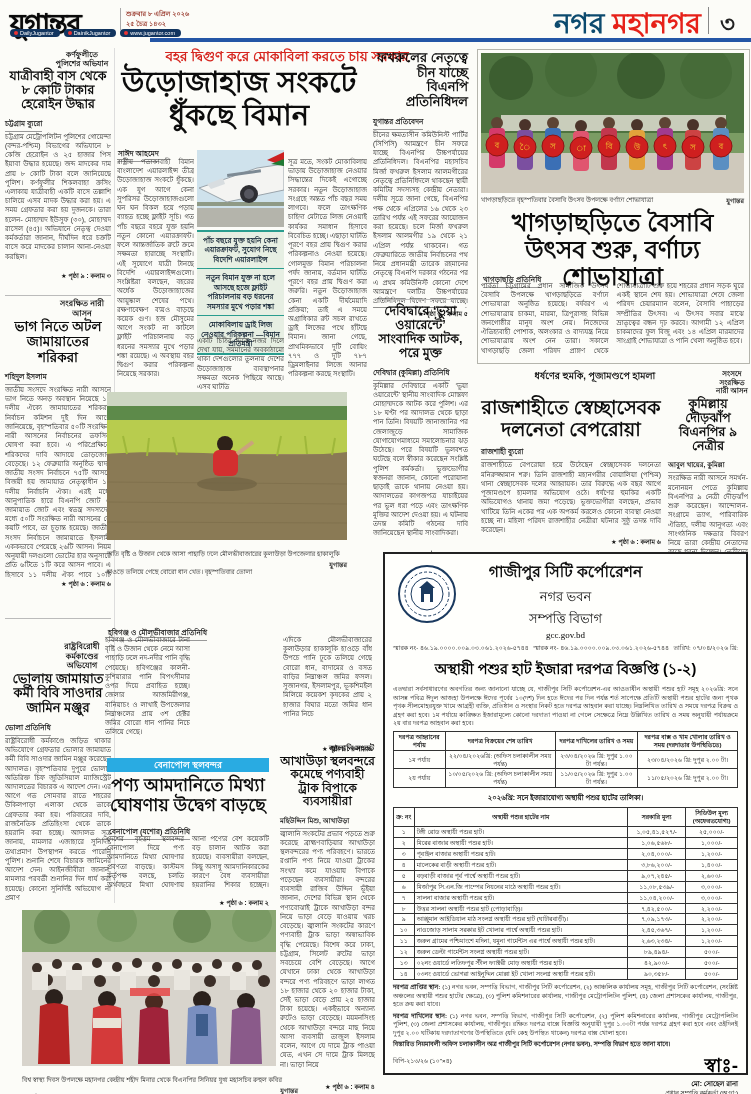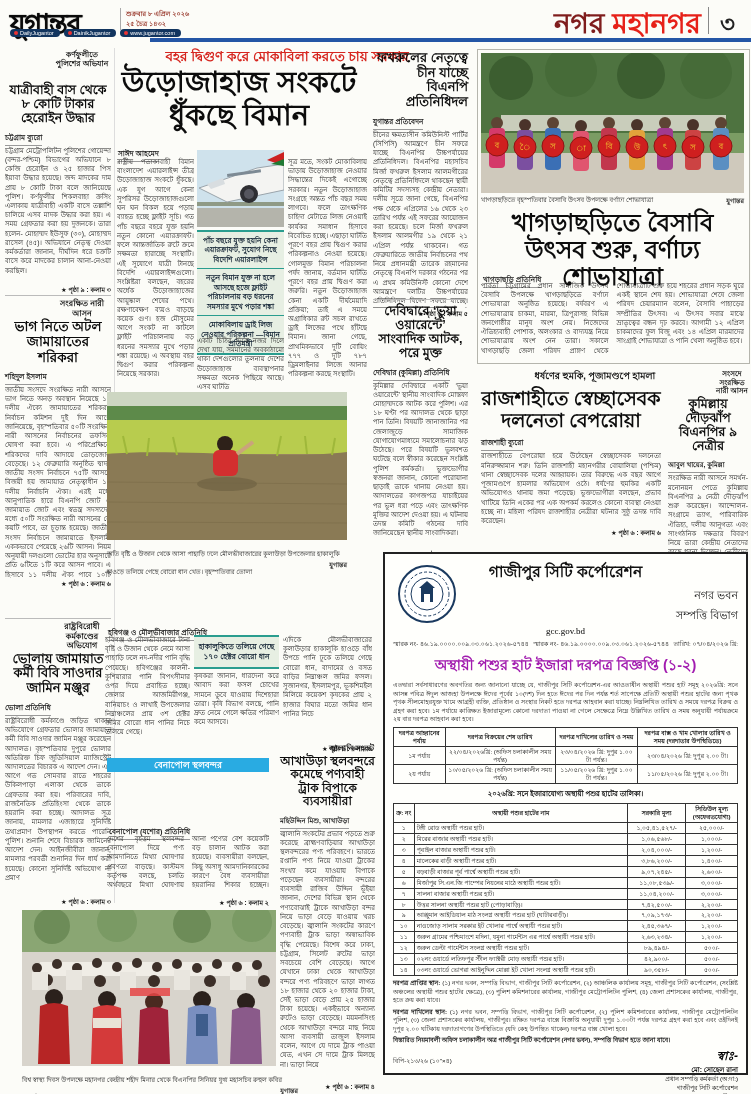--- a/index.html
+++ b/index.html
@@ -7,21 +7,21 @@
         font-family:"Liberation Sans","DejaVu Sans",sans-serif;overflow:hidden;}
   .abs{position:absolute;}
   
   .logo{font-size:27px;font-weight:bold;color:#0a0a0a;letter-spacing:-1px;text-shadow:0 0 1px #000;}
   .dateline{font-size:6.5px;line-height:1.5;color:#9a3b2e;font-weight:bold;}
   .badges{display:flex;gap:4px;}
   .badge{background:#12355f;color:#fff;font-size:5.5px;border-radius:7px;padding:1px 6px 1px 4px;
          display:flex;align-items:center;gap:2px;white-space:nowrap;}
   .bdot{width:4px;height:4px;border-radius:50%;display:inline-block;}
   .rule-blue{background:#2456a6;}
-  .sec-black{color:#7f1d1d;margin-left:38px;}
+  .sec-black{color:#0c4a6e;margin-left:38px;}
   .sec-red{color:#e62019;}
   .sectitle{font-size:28px;font-weight:bold;white-space:nowrap;}
   .pagenum{font-size:23px;font-weight:bold;color:#222;}
   
   .kick{font-weight:bold;text-align:center;color:#111;line-height:1.2;margin-left:48px;}
   .kick.red{color:#d6261f;}
   .hl{font-weight:bold;text-align:center;color:#0c0c0c;line-height:1.13;}
   .by{font-size:7.3px;font-weight:bold;color:#222;border-bottom:1px solid #999;display:inline-block;padding-bottom:1px;}
   .bd{font-size:6.8px;line-height:1.36;text-align:justify;color:#1d1d1d;overflow:hidden;}
   .jump{font-size:6.4px;font-weight:bold;color:#111;text-align:right;margin-top:1px;}
@@ -34,34 +34,34 @@
   .gbox{background:#e7efe3;border-top:2px solid #2a9d8f;border-bottom:2px solid #2a9d8f;overflow:hidden;}
   .gitem{font-size:7.3px;font-weight:bold;color:#123;text-align:center;line-height:1.3;
          padding:4px 3px;border-bottom:1px solid #2a9d8f;}
   .gitem:last-child{border-bottom:none;}
   .banner{background:#29abe2;color:#fff;font-weight:bold;font-size:9px;text-align:center;line-height:14px;}
   .hbox{background:#e7efe3;border-top:2px solid #2a9d8f;border-bottom:2px solid #2a9d8f;
         font-size:7.5px;font-weight:bold;color:#123;text-align:center;padding:5px 2px;line-height:1.35;}
   
   .notice{border:2px solid #222;background:#fffffc;box-sizing:border-box;padding:6px 8px;}
   .n-org{font-size:15.5px;font-weight:bold;text-align:center;color:#111;}
-  .n-sub{font-size:11px;text-align:right;color:#111;margin-top:1px;}
+  .n-sub{font-size:13px;text-align:center;color:#111;margin-top:1px;font-family:Liberation Serif, serif;}
   .n-url{font-size:9px;text-align:center;font-family:"Liberation Serif","DejaVu Serif",serif;}
   .n-memo{display:flex;justify-content:space-between;font-size:6.2px;margin-top:3px;color:#111;}
-  .n-title{font-size:14.5px;font-weight:bold;text-align:center;margin:4px 0 3px;color:#a21caf;}
+  .n-title{font-size:14.5px;font-weight:bold;text-align:center;margin:4px 0 3px;color:#000000;}
   .n-p{font-size:6.2px;line-height:1.38;text-align:justify;color:#151515;margin-top:3px;}
   .n-p b{font-weight:bold;}
   table.nt{width:100%;border-collapse:collapse;margin-top:3px;}
   table.nt th,table.nt td{border:1px solid #333;font-size:6.1px;padding:1px 2px;color:#111;line-height:1.3;}
   table.nt th{font-weight:bold;text-align:center;}
   table.nt td{text-align:center;}
   table.nt td.nm{text-align:left;}
   .n-listtitle{font-size:6.9px;font-weight:bold;text-align:center;margin-top:4px;}
   .sig{text-align:right;margin-top:3px;line-height:1.45;}
-  .sig .s1{font-size:12px;font-weight:bold;font-style:italic;}
+  .sig .s1{font-size:19px;font-weight:bold;}
   .sig .s2{font-size:6.8px;font-weight:bold;}
   .sig .s3{font-size:6.2px;}
   .n-ref{font-size:6.2px;color:#111;}
   svg{display:block;}
 </style>
 </head>
 <body>
 
 <div class="page">
 
@@ -93,37 +93,37 @@
     <span class="sec-black">নগর</span>
     <span class="sec-red">মহানগর</span>
   </div>
   <div class="abs" style="right:42px;top:7px;width:1px;height:27px;background:#888;"></div>
   <div class="abs pagenum" style="right:16px;top:6px;">৩</div>
 
   <div class="abs vr" style="left:114px;top:48px;height:855px;"></div>
 
   <div class="abs" style="left:5px;top:50px;width:106px;">
     <div class="kick" style="font-size:7.6px;">কর্ণফুলীতে পুলিশের অভিযান</div>
-    <div class="hl" style="font-size:12.5px;margin-top:15px;">যাত্রীবাহী বাস থেকে ৮ কোটি টাকার হেরোইন উদ্ধার</div>
+    <div class="hl" style="font-size:12.5px;margin-top:1px;">যাত্রীবাহী বাস থেকে ৮ কোটি টাকার হেরোইন উদ্ধার</div>
     <div class="by">চট্টগ্রাম ব্যুরো</div>
     <div class="bd" style="height:138px;">চট্টগ্রাম মেট্রোপলিটন পুলিশের গোয়েন্দা (বন্দর-পশ্চিম) বিভাগের অভিযানে ৮ কেজি হেরোইন ও ২৫ হাজার পিস ইয়াবা উদ্ধার হয়েছে। জব্দ মাদকের দাম প্রায় ৮ কোটি টাকা বলে জানিয়েছে পুলিশ। কর্ণফুলীর শিকলবাহা ক্রসিং এলাকায় যাত্রীবাহী একটি বাসে তল্লাশি চালিয়ে এসব মাদক উদ্ধার করা হয়। এ সময় গ্রেফতার করা হয় দুজনকে। তারা হলেন- মোহাম্মদ ইউসুফ (৩০), মোহাম্মদ রাসেল (৪৫)। অভিযানে নেতৃত্ব দেওয়া কর্মকর্তারা জানান, দীর্ঘদিন ধরে চক্রটি বাসে করে মাদকের চালান আনা-নেওয়া করছিল।</div>
     <div class="jump">★ পৃষ্ঠা ৯ : কলাম ৩</div>
   </div>
 
   <div class="abs hr" style="left:5px;top:295px;width:106px;"></div>
   <div class="abs" style="left:5px;top:299px;width:106px;">
     <div class="kick" style="font-size:8px;">সংরক্ষিত নারী আসন</div>
     <div class="hl" style="font-size:13.5px;margin-top:1px;">ভাগ নিতে অটল জামায়াতের শরিকরা</div>
     <div class="by">শহিদুল ইসলাম</div>
     <div class="bd" style="height:193px;">জাতীয় সংসদে সংরক্ষিত নারী আসনে ভাগ নিতে অনড় অবস্থান নিয়েছে ১১ দলীয় ঐক্যে জামায়াতের শরিকরা। নির্বাচন কমিশন দুই দিন আগে জানিয়েছে, বৃহস্পতিবার ৫০টি সংরক্ষিত নারী আসনের নির্বাচনের তফসিল ঘোষণা করা হবে। এ পরিপ্রেক্ষিতে শরিকদের দাবি আদায়ে তোড়জোড় বেড়েছে। ১২ ফেব্রুয়ারি অনুষ্ঠিত দ্বাদশ জাতীয় সংসদ নির্বাচনে ৭৫টি আসনে বিজয়ী হয় জামায়াত নেতৃত্বাধীন ১১ দলীয় নির্বাচনি ঐক্য। এরই মধ্যে আনুপাতিক হারে বিএনপি জোট ও জামায়াত জোট এবং স্বতন্ত্র সদস্যদের মধ্যে ৫০টি সংরক্ষিত নারী আসনের কে কয়টি পাবে, তা চূড়ান্ত হয়েছে। জাতীয় সংসদ নির্বাচনে জামায়াতে ইসলামী এককভাবে পেয়েছে ২৬টি আসন। নিয়ম অনুযায়ী দলগুলো ভোটের হার অনুসারে প্রতি ৬টিতে ১টি করে আসন পাবে। এ হিসাবে ১১ দলীয় ঐক্য পাবে ১০টি আসন। এর মধ্যে জামায়াত ৬৮ আসনের বিপরীতে সংরক্ষিত আসন পাবে ১১টি; অন্যদিকে এবিপি ৩টি আসনের বিপরীতে পাবে একটি আসন। এই একটি আসন কাকে দেওয়া হবে, সেটি দলের মধ্যে আলোচনা করে ঠিক করা হবে।</div>
     <div class="jump">★ পৃষ্ঠা ৬ : কলাম ৬</div>
   </div>
 
   <div class="abs hr" style="left:5px;top:618px;width:106px;"></div>
-  <div class="abs" style="left:5px;top:622px;width:106px;">
+  <div class="abs" style="left:5px;top:642px;width:106px;">
     <div class="kick" style="font-size:8px;">রাষ্ট্রবিরোধী কর্মকাণ্ডের অভিযোগ</div>
     <div class="hl" style="font-size:13px;margin-top:1px;">ভোলায় জামায়াত কর্মী বিবি সাওদার জামিন মঞ্জুর</div>
     <div class="by">ভোলা প্রতিনিধি</div>
     <div class="bd" style="height:180px;">রাষ্ট্রবিরোধী কর্মকাণ্ডে জড়িত থাকার অভিযোগে গ্রেফতার ভোলার জামায়াত কর্মী বিবি সাওদার জামিন মঞ্জুর করেছেন আদালত। বৃহস্পতিবার দুপুরে ভোলার অতিরিক্ত চিফ জুডিসিয়াল ম্যাজিস্ট্রেট আদালতের বিচারক এ আদেশ দেন। এর আগে গত সোমবার রাতে শহরের উকিলপাড়া এলাকা থেকে তাকে গ্রেফতার করা হয়। পরিবারের দাবি, রাজনৈতিক প্রতিহিংসা থেকে তাকে হয়রানি করা হচ্ছে। আদালত সূত্র জানায়, মামলার এজাহারে সুনির্দিষ্ট তথ্যপ্রমাণ উপস্থাপন করতে পারেনি পুলিশ। শুনানি শেষে বিচারক জামিনের আদেশ দেন। আইনজীবীরা জানান, মামলার পরবর্তী শুনানির দিন ধার্য করা হয়েছে। কোনো সুনির্দিষ্ট অভিযোগ না প্রমাণ</div>
     <div class="jump">★ পৃষ্ঠা ৬ : কলাম ৩</div>
   </div>
 
   <div class="abs kick red" style="left:115px;top:49px;width:248px;font-size:13.5px;">বহর দ্বিগুণ করে মোকাবিলা করতে চায় সরকার</div>
   <div class="abs hl" style="left:115px;top:66px;width:248px;font-size:29px;">উড়োজাহাজ সংকটে ধুঁকছে বিমান</div>
   <div class="abs" style="left:118px;top:142px;">
@@ -244,21 +244,21 @@
     <span class="credit">যুগান্তর</span>
   </div>
   <div class="abs hl" style="left:481px;top:209px;width:263px;font-size:24px;">খাগড়াছড়িতে বৈসাবি উৎসব শুরু, বর্ণাঢ্য শোভাযাত্রা</div>
   <div class="abs" style="left:483px;top:268px;">
     <span class="by">খাগড়াছড়ি প্রতিনিধি</span>
   </div>
   <div class="abs bd twocol" style="left:481px;top:281px;width:263px;height:76px;">পার্বত্য চট্টগ্রামের প্রধান সামাজিক উৎসব বৈসাবি উপলক্ষে খাগড়াছড়িতে বর্ণাঢ্য শোভাযাত্রা অনুষ্ঠিত হয়েছে। বর্ষবরণ এ শোভাযাত্রায় চাকমা, মারমা, ত্রিপুরাসহ বিভিন্ন জনগোষ্ঠীর মানুষ অংশ নেয়। নিজেদের ঐতিহ্যবাহী পোশাক, অলংকার ও বাদ্যযন্ত্র নিয়ে শোভাযাত্রায় অংশ নেন তারা। সকালে খাগড়াছড়ি জেলা পরিষদ প্রাঙ্গণ থেকে শোভাযাত্রাটি শুরু হয়ে শহরের প্রধান সড়ক ঘুরে একই স্থানে শেষ হয়। শোভাযাত্রা শেষে জেলা পরিষদ চেয়ারম্যান বলেন, বৈসাবি পাহাড়ের সম্প্রীতির উৎসব। এ উৎসব সবার মাঝে ভ্রাতৃত্বের বন্ধন দৃঢ় করবে। আগামী ১২ এপ্রিল চাকমাদের ফুল বিজু এবং ১৪ এপ্রিল মারমাদের সাংগ্রাই শোভাযাত্রা ও পানি খেলা অনুষ্ঠিত হবে।</div>
 
   <div class="abs" style="left:481px;top:370px;width:180px;">
     <div class="kick" style="font-size:9.5px;">ধর্ষণের হুমকি, পূজামণ্ডপে হামলা</div>
-    <div class="hl" style="font-size:19px;margin-top:7px;">রাজশাহীতে স্বেচ্ছাসেবক দলনেতা বেপরোয়া</div>
+    <div class="hl" style="font-size:19px;margin-top:16px;">রাজশাহীতে স্বেচ্ছাসেবক দলনেতা বেপরোয়া</div>
     <div class="by">রাজশাহী ব্যুরো</div>
     <div class="bd" style="height:76px;">রাজশাহীতে বেপরোয়া হয়ে উঠেছেন স্বেচ্ছাসেবক দলনেতা মনিরুজ্জামান শরু। তিনি রাজশাহী মহানগরীর বোয়ালিয়া (পশ্চিম) থানা স্বেচ্ছাসেবক দলের আহ্বায়ক। তার বিরুদ্ধে এক বছর আগে পূজামণ্ডপে হামলার অভিযোগ ওঠে। ধর্ষণের হুমকির একটি অভিযোগও থানায় জমা পড়েছে। ভুক্তভোগীরা বলছেন, প্রভাব খাটিয়ে তিনি একের পর এক অপকর্ম করলেও কোনো ব্যবস্থা নেওয়া হচ্ছে না। মহিলা পরিষদ রাজশাহীর নেত্রীরা ঘটনার সুষ্ঠু তদন্ত দাবি করেছেন।</div>
     <div class="jump">★ পৃষ্ঠা ৬ : কলাম ৬</div>
   </div>
 
   <div class="abs" style="left:668px;top:370px;width:80px;">
     <div class="kick" style="font-size:7.2px;">সংসদে সংরক্ষিত নারী আসন</div>
     <div class="hl" style="font-size:12.5px;margin-top:1px;">কুমিল্লায় দৌড়ঝাঁপ বিএনপির ৯ নেত্রীর</div>
     <div class="by" style="font-size:6.8px;">আবুল খায়ের, কুমিল্লা</div>
     <div class="bd" style="height:92px;">সংরক্ষিত নারী আসনে সমর্থন-মনোনয়ন পেতে কুমিল্লায় বিএনপির ৯ নেত্রী দৌড়ঝাঁপ শুরু করেছেন। আন্দোলন-সংগ্রামে ত্যাগ, পারিবারিক ঐতিহ্য, দলীয় আনুগত্য এবং সাংগঠনিক দক্ষতার বিবরণ নিয়ে তারা কেন্দ্রীয় নেতাদের কাছে ধরনা দিচ্ছেন। নেত্রীদের সমর্থনে সমর্থক ও শুভার্থীরাও তৎপর।</div>
@@ -292,30 +292,27 @@
     </svg>
   </div>
   <div class="abs" style="left:107px;top:542px;width:240px;">
     <span class="cap">অতি বৃষ্টি ও উজান থেকে আসা পাহাড়ি ঢলে মৌলভীবাজারের কুলাউড়া উপজেলার হাকালুকি হাওড়ে তলিয়ে গেছে বোরো ধান খেত। বৃহস্পতিবার তোলা</span>
     <span class="credit" style="float:right;">যুগান্তর</span>
   </div>
   <div class="abs" style="left:108px;top:621px;">
     <span class="by">হবিগঞ্জ ও মৌলভীবাজার প্রতিনিধি</span>
   </div>
   <div class="abs bd" style="left:105px;top:635px;width:85px;height:118px;">হবিগঞ্জ ও মৌলভীবাজারে টানা বৃষ্টি ও উজান থেকে নেমে আসা পাহাড়ি ঢলে নদ-নদীর পানি বৃদ্ধি পেয়েছে। হবিগঞ্জের কালনী-কুশিয়ারার পানি বিপৎসীমার ওপর দিয়ে প্রবাহিত হচ্ছে। জেলার আজমিরীগঞ্জ, বানিয়াচং ও লাখাই উপজেলার নিম্নাঞ্চলের প্রায় ৩শ হেক্টর জমির বোরো ধান পানির নিচে তলিয়ে গেছে।</div>
-  <div class="abs" style="left:194px;top:635px;width:85px;">
-    <div class="hbox">হাকালুকিতে তলিয়ে গেছে ১৭০ হেক্টর বোরো ধান</div>
-    <div class="bd" style="height:68px;margin-top:2px;">কৃষকরা জানান, ধারদেনা করে আবাদ করা ফসল চোখের সামনে ডুবে যাওয়ায় দিশেহারা তারা। কৃষি বিভাগ বলছে, পানি দ্রুত নেমে গেলে ক্ষতির পরিমাণ কমে আসবে।</div>
-  </div>
   <div class="abs" style="left:283px;top:635px;width:89px;">
     <div class="bd" style="height:108px;">এদিকে মৌলভীবাজারের কুলাউড়ার হাকালুকি হাওড়ে বাঁধ উপচে পানি ঢুকে তলিয়ে গেছে বোরো ধান, বাদামের ও বসত বাড়ির নিম্নাঞ্চল জমির ফসল। সুজানগর, ইসলামপুর, ভূকশিমইল মিলিয়ে কয়েকশ কৃষকের প্রায় ২ হাজার বিঘার মতো জমির ধান পানির নিচে</div>
     <div class="jump">★ পৃষ্ঠা ৬ : কলাম ৬</div>
   </div>
 
   <div class="abs banner" style="left:107px;top:758px;width:162px;height:14px;">বেনাপোল স্থলবন্দর</div>
+  <div class="abs hl" style="left:107px;top:776px;width:162px;font-size:17.5px;">পণ্য আমদানিতে মিথ্যা ঘোষণায় উদ্বেগ বাড়ছে</div>
   <div class="abs" style="left:109px;top:820px;">
     <span class="by">বেনাপোল (যশোর) প্রতিনিধি</span>
   </div>
   <div class="abs bd twocol" style="left:107px;top:834px;width:162px;height:62px;">দেশের বৃহত্তম স্থলবন্দর বেনাপোল দিয়ে পণ্য আমদানিতে মিথ্যা ঘোষণার প্রবণতা বাড়ছে। কাস্টমস কর্তৃপক্ষ বলছে, চলতি অর্থবছরে মিথ্যা ঘোষণায় আনা পণ্যের বেশ কয়েকটি বড় চালান আটক করা হয়েছে। ব্যবসায়ীরা বলছেন, কিছু অসাধু আমদানিকারকের কারণে বৈধ ব্যবসায়ীরা হয়রানির শিকার হচ্ছেন। রাজস্ব ফাঁকি রোধে বন্দরে স্ক্যানিং কার্যক্রম জোরদারের দাবি জানিয়েছেন তারা। রাজস্ব ধরে রাখতে ২৬০ পণ্যের তদারকির দাবি</div>
   <div class="abs jump" style="left:107px;top:897px;width:162px;">★ পৃষ্ঠা ৬ : কলাম ২</div>
 
   <div class="abs" style="left:280px;top:744px;width:95px;">
     <div class="kick" style="font-size:8px;">জ্বালানি সংকট</div>
     <div class="hl" style="font-size:12px;margin-top:1px;">আখাউড়া স্থলবন্দরে কমেছে পণ্যবাহী ট্রাক বিপাকে ব্যবসায়ীরা</div>
     <div class="by" style="font-size:6.8px;">মহিউদ্দিন মিশু, আখাউড়া</div>

